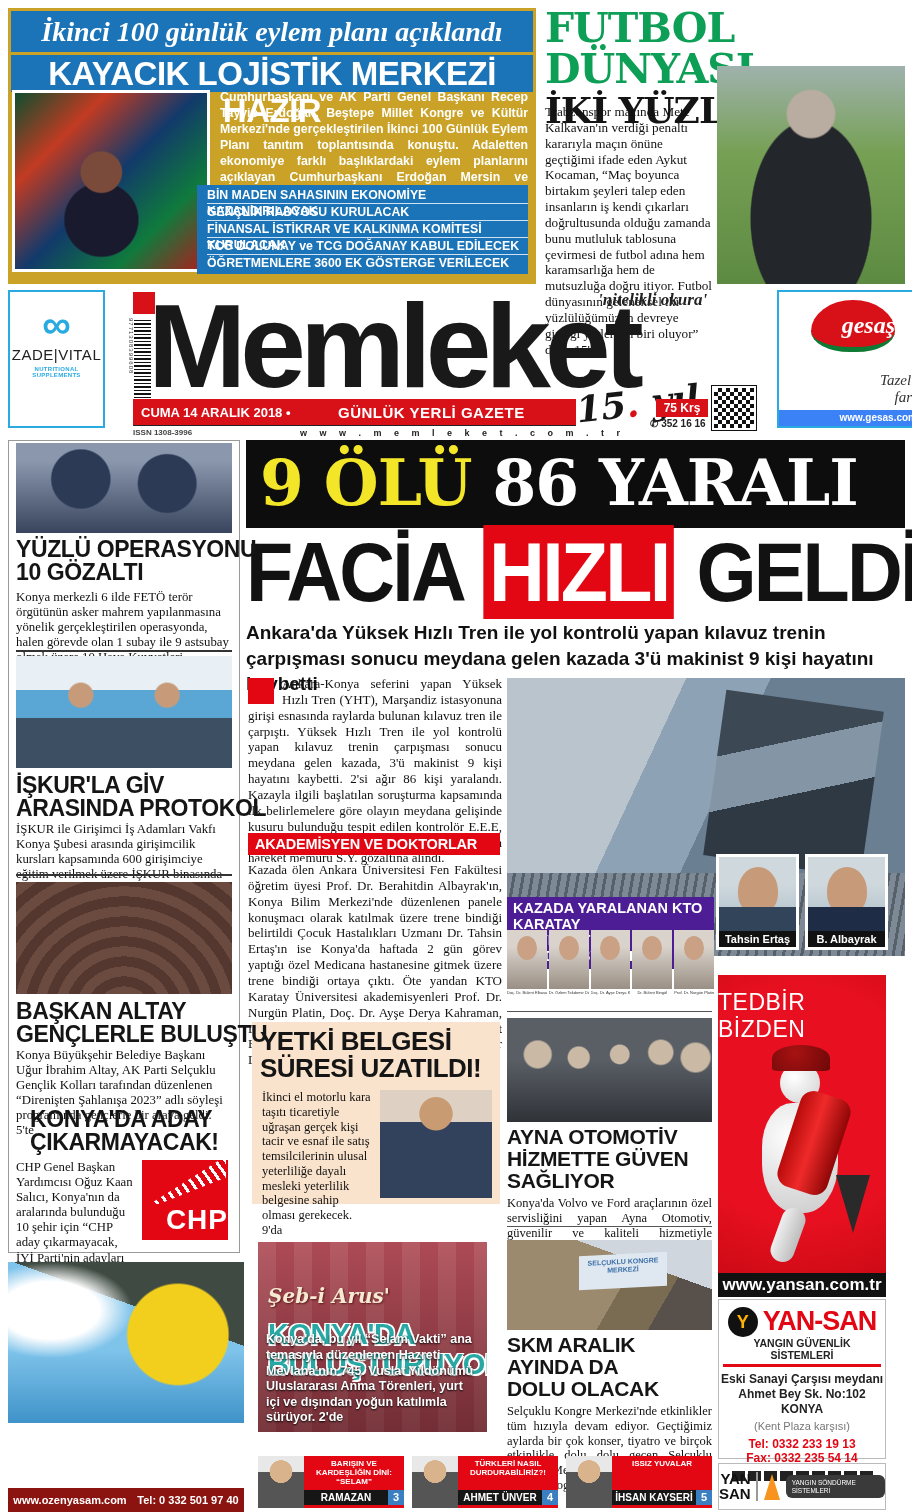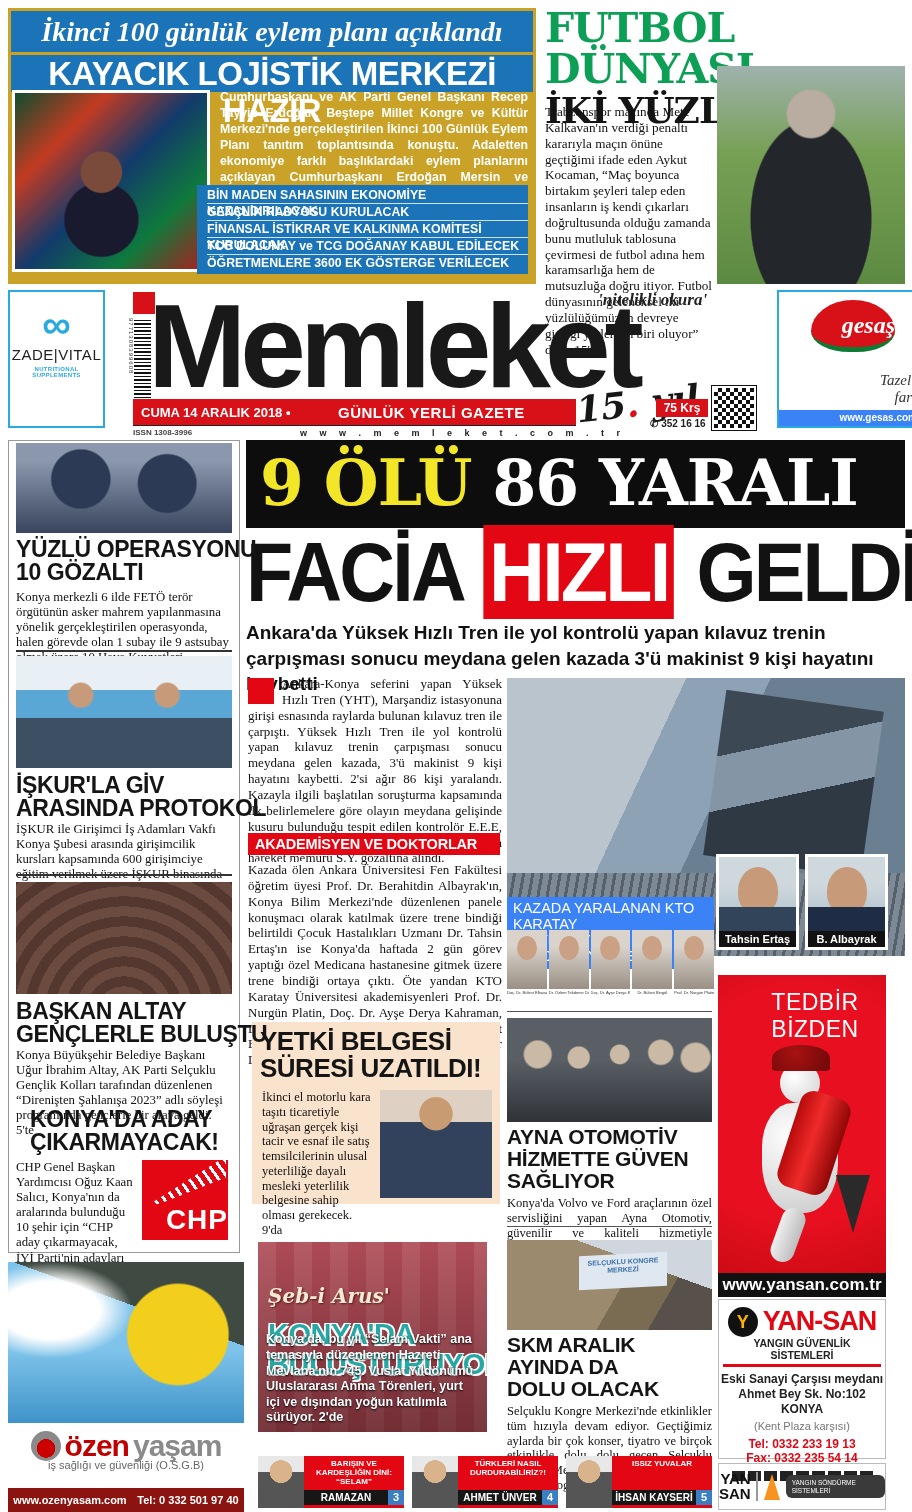--- a/index.html
+++ b/index.html
@@ -70,21 +70,21 @@
   .dropsq { float:left; width:26px; height:26px; background:#e30613; margin:2px 8px 2px 0; }
   .secbar { left:248px; top:833px; width:252px; height:22px; background:#e30613; color:#fff; font-weight:bold; font-size:14.5px; line-height:22px; padding-left:7px; letter-spacing:-0.2px; }
   .art2 { left:248px; top:862px; width:254px; font-family:"Liberation Serif", serif; font-size:13px; line-height:1.22; text-align:justify; }
 
   
   .crash { left:507px; top:678px; width:398px; height:278px;
     background: linear-gradient(115deg,#b9c4cc 0 34%, #8da3b5 34% 50%, #6b7f93 50% 100%),
     #9aa7b4; }
   .crash:before { content:""; position:absolute; left:52%; top:8%; width:40%; height:60%; background:linear-gradient(160deg,#3c4854 0 30%,#8496a5 30% 55%,#2e3944 55%); transform:rotate(8deg); }
   .crash:after { content:""; position:absolute; left:0; bottom:0; width:100%; height:30%; background:repeating-linear-gradient(100deg,#7d8a95 0 6px,#55606b 6px 9px); }
-  .crash-cap { left:507px; top:897px; width:207px; background:#3b82f6; color:#fff; font-weight:normal; font-size:14.5px; line-height:1.1; padding:4px 6px; z-index:5; }
+  .crash-cap { left:507px; top:897px; width:207px; background:#4c1d95; color:#fff; font-weight:bold; font-size:14.5px; line-height:1.1; padding:4px 6px; z-index:5; }
   .portrait { position:absolute; width:83px; height:96px; border:3px solid #fff; z-index:6; background:linear-gradient(180deg,#cfd8dd 0 30%,#9fb3c0 100%); }
   .portrait .face { position:absolute; left:50%; top:10px; transform:translateX(-50%); width:40px; height:48px; border-radius:50% 50% 45% 45%; background:#c79b7a; }
   .portrait .body { position:absolute; bottom:14px; left:0; width:100%; height:26px; background:#31445a; }
   .portrait .cap { position:absolute; bottom:0; left:0; width:100%; background:#111; color:#fff; font-weight:bold; font-size:11px; text-align:center; height:16px; line-height:16px; }
   .acad-row { left:507px; top:930px; width:207px; height:66px; display:flex; gap:2px; z-index:7; }
   .acad { flex:1; position:relative; background:linear-gradient(180deg,#d9d3cc 0 25%,#8f8478 100%); }
   .acad .face { position:absolute; left:50%; top:6px; transform:translateX(-50%); width:20px; height:24px; border-radius:50%; background:#caa184; }
   .acad .cap { position:absolute; bottom:0; left:0; width:100%; background:#fff; color:#333; font-size:4px; text-align:center; height:7px; line-height:7px; overflow:hidden; white-space:nowrap; }
   .rule-h { position:absolute; height:1px; background:#555; }
 
@@ -117,21 +117,21 @@
   .seb-body { position:absolute; left:8px; bottom:6px; width:213px; color:#fff; font-weight:bold; font-size:12.5px; line-height:1.25; text-shadow:0 1px 2px #000; }
 
   
   .skm-photo { left:507px; top:1240px; width:205px; height:90px; background:
     linear-gradient(200deg, #cfd6dd 0 30%, transparent 30%),
     linear-gradient(120deg,#9b8a6d 0 55%, #7a6c52 55% 75%, #58504a 75%),#8d7f66; }
   .skm-banner { position:absolute; left:72px; top:14px; width:88px; height:34px; background:#dfe8f0; color:#3a6ea8; font-weight:bold; font-size:7px; text-align:center; line-height:1.2; padding-top:4px; transform:skewY(-3deg); }
 
   
   .tedbir { left:718px; top:975px; width:168px; height:322px; background:radial-gradient(circle at 50% 40%, #e81020 0 55%, #c40912 100%); }
-  .tedbir-head { color:#fff; font-size:23px; text-align:center; margin-top:14px; letter-spacing:0.5px;padding-left:26px; }
+  .tedbir-head { color:#fff; font-size:23px; text-align:left; margin-top:14px; letter-spacing:0.5px; }
   .figure-head { position:absolute; left:62px; top:88px; width:40px; height:40px; border-radius:50%; background:radial-gradient(circle at 35% 35%, #fff, #cfcfcf); }
   .figure-helmet { position:absolute; left:54px; top:70px; width:58px; height:26px; border-radius:50% 50% 10% 10%; background:radial-gradient(circle at 40% 30%, #a81212, #6e0808); }
   .figure-body { position:absolute; left:44px; top:128px; width:76px; height:110px; border-radius:40% 40% 45% 45%; background:radial-gradient(circle at 35% 30%, #fdfdfd, #c9c9c9); }
   .extinguisher { position:absolute; left:70px; top:118px; width:52px; height:100px; border-radius:14px; background:linear-gradient(90deg,#b90b0b,#ef2a2a 45%,#8f0606); transform:rotate(18deg); }
   .nozzle { position:absolute; left:118px; top:200px; width:0; height:0; border-left:17px solid transparent; border-right:17px solid transparent; border-top:58px solid #2a2a2a; }
   .figure-leg { position:absolute; left:58px; top:232px; width:24px; height:56px; border-radius:12px; background:linear-gradient(90deg,#efefef,#bdbdbd); transform:rotate(20deg); }
   .tedbir-site { position:absolute; left:0; bottom:0; width:100%; background:#111; color:#fff; font-weight:bold; font-size:17px; text-align:center; height:24px; line-height:24px; }
   .yansan { left:718px; top:1299px; width:168px; height:160px; border:1px solid #bbb; background:#fff; text-align:center; position:absolute; }
   .ys-row { display:flex; align-items:center; justify-content:center; gap:5px; margin-top:6px; }
   .ys-circle { width:30px; height:30px; border-radius:50%; background:#111; color:#ffb400; font-weight:bold; font-size:18px; line-height:30px; }
@@ -398,28 +398,20 @@
   <div>ÇIKARMAYACAK!</div>
 </div>
 <div class="sb-body" style="top:1160px; width:120px;">CHP Genel Başkan Yardımcısı Oğuz Kaan Salıcı, Konya'nın da aralarında bulunduğu 10 şehir için “CHP aday çıkarmayacak, İYİ Parti'nin adayları desteklenecek” açıklaması yaptı. 5'te</div>
 <div class="chp-logo">
   <div class="chp-rays"></div>
   <div class="txt">CHP</div>
 </div>
 
 <div class="ozen">
   <div class="ozen-photo"></div>
-  <div class="ozen-white">
-    <div class="ozen-logo-row">
-      <div class="gearheart"></div>
-      <span class="ozen-b1">özen</span>
-      <span class="ozen-b2">yaşam</span>
-    </div>
-    <div class="ozen-sub">iş sağlığı ve güvenliği (O.S.G.B)</div>
-  </div>
   <div class="ozen-bar">
     <span>www.ozenyasam.com</span>
     <span>Tel: 0 332 501 97 40</span>
   </div>
 </div>
 
 <div class="colstrip">
   <div class="colbox">
     <div class="cphoto"></div>
     <div class="ctitle">BARIŞIN VE KARDEŞLİĞİN DİNİ: “SELAM”</div>

